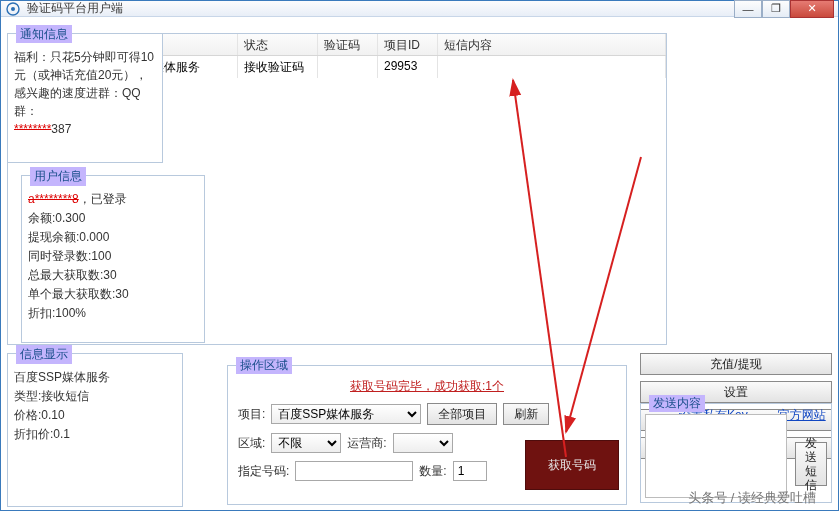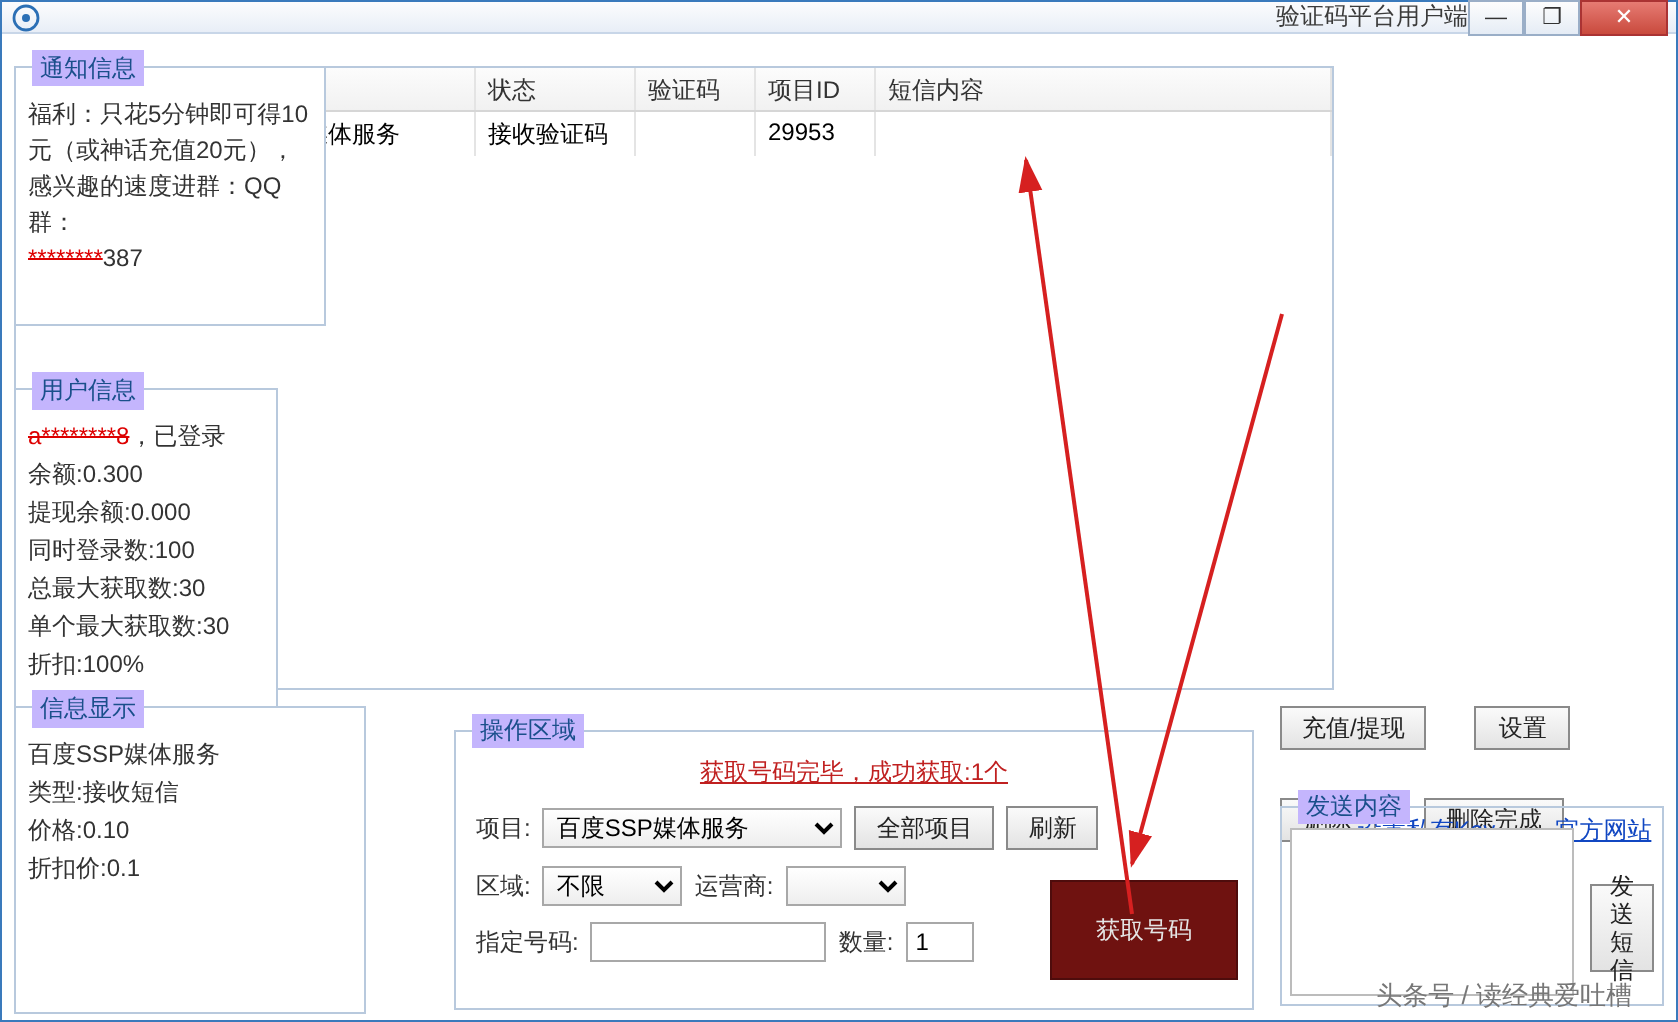--- a/index.html
+++ b/index.html
@@ -1,50 +1,50 @@
 <!DOCTYPE html>
 <html><head>
 <meta charset="utf-8">
 <style>
 * { margin:0; padding:0; box-sizing:border-box; font-family:"Microsoft YaHei","SimSun",sans-serif; font-size:12px; }
 body { background:#fff; }
 .window { width:839px; height:511px; border:1px solid #3a7abc; background:#fff; position:relative; }
-.titlebar { height:16px; background:linear-gradient(#fcfcfd,#e8eef7); border-bottom:1px solid #c8d6e8; display:flex; align-items:center; padding:0 4px;text-align:right; }
+.titlebar { height:16px; background:linear-gradient(#fcfcfd,#e8eef7); border-bottom:1px solid #c8d6e8; display:flex; align-items:center; padding:0 4px; }
 .titlebar .ticon { width:16px; height:16px; margin-right:6px; display:inline-flex; align-items:center; justify-content:center; color:#2b6fb5; }
 .titlebar .title { color:#3b3b3b; flex:1; }
 .winbtns { display:flex; gap:0; }
 .winbtn { width:28px; height:18px; border:1px solid #9aaec7; background:linear-gradient(#fdfdfd,#e5ecf5); display:flex; align-items:center; justify-content:center; font-size:11px; color:#333; }
 .winbtn.close { width:44px; background:linear-gradient(#e67b73,#c94a3d); border-color:#a33; color:#fff; }
 .client { position:absolute; top:26px; left:0; right:0; bottom:0; padding:6px; }
 .panel { border:1px solid #b8c9dd; position:absolute; background:#fff; }
 .panel-title { position:absolute; top:-9px; left:8px; background:#c4b5fd; padding:0 4px; color:#1a4f8b; }
 .notice { left:6px; top:6px; width:156px; height:130px; padding:14px 6px 6px 6px; line-height:18px; color:#333; }
 .notice .redstrike { color:#d00; text-decoration:line-through; }
-.userinfo { left:6px; top:148px; width:132px; height:168px; padding:14px 6px 6px 6px; line-height:19px; color:#333;margin-top:19px; }
+.userinfo { left:20px; top:148px; width:184px; height:168px; padding:14px 6px 6px 6px; line-height:19px; color:#333; }
 .userinfo .redstrike { color:#d00; text-decoration:line-through; }
 .infodisp { left:6px; top:326px; width:176px; height:154px; padding:14px 6px 6px 6px; line-height:19px; color:#333; }
 .table { left:170px; top:6px; width:660px; height:312px; border:1px solid #b8c9dd; background:#fff; }
 .thead { display:flex; height:22px; border-bottom:1px solid #d6d6d6; background:linear-gradient(#fcfcfc,#f1f1f1); }
 .th, .td { padding:3px 6px; border-right:1px solid #e4e4e4; overflow:hidden; white-space:nowrap; }
 .th { color:#333; }
 .c0{width:90px}.c1{width:140px}.c2{width:80px}.c3{width:60px}.c4{width:60px}.c5{flex:1}
 .tbody .trow { display:flex; height:22px; }
 .toparea { position:absolute; left:226px; top:326px; width:604px; height:154px; }
 .areapanel { border:1px solid #b8c9dd; position:absolute; left:0; top:12px; width:400px; height:140px; }
 .areapanel .panel-title { top:-9px; }
 .status { color:#c02020; text-align:center; margin-top:12px;text-decoration:underline; }
 .row { display:flex; align-items:center; margin:8px 6px 0 10px; gap:6px; }
 .lbl { color:#333; }
 select.fake { border:1px solid #a8a8a8; background:linear-gradient(#fff,#eee); height:20px; padding:0 2px; }
 .btn { height:22px; padding:0 10px; border:1px solid #8a8a8a; background:linear-gradient(#fafafa,#e3e3e3); display:inline-flex; align-items:center; justify-content:center; color:#222; }
 .btn.wide { min-width:70px; }
 .bigred { position:absolute; left:297px; top:74px; width:94px; height:50px; background:#6f1210; color:#e5e5e5; display:flex; align-items:center; justify-content:center; border:1px solid #4e0c0c; }
 .num { width:34px; height:20px; border:1px solid #a8a8a8; padding:0 4px; }
 .txt { width:118px; height:20px; border:1px solid #a8a8a8; padding:0 4px; }
-.rightbtns { position:absolute; left:413px; top:0; width:192px; display:flex; gap:24px; flex-wrap:wrap; }
+.rightbtns { position:absolute; left:413px; top:0; width:192px; display:flex; gap:6px; flex-wrap:wrap;flex-direction:column; }
 .rightbtns .btn { min-width:48px; }
 .linkrow { position:absolute; left:452px; top:30px; display:flex; gap:30px;margin-top:24px; }
 .linkrow a { color:#1147c2; text-decoration:underline; cursor:pointer; }
 .sendpanel { position:absolute; left:413px; top:50px; width:192px; height:100px; border:1px solid #b8c9dd; }
 .sendpanel .panel-title { top:-9px; }
 .sendpanel textarea { position:absolute; left:4px; top:10px; width:142px; height:84px; border:1px solid #bcbcbc; resize:none; }
 .sendpanel .btn { position:absolute; right:4px; top:38px; width:32px; height:44px; white-space:normal; line-height:14px; text-align:center; }
 .watermark { position:absolute; right:22px; bottom:3px; color:#777; font-size:13px; z-index:50; }
 svg.arrows { position:absolute; left:0; top:0; width:839px; height:485px; pointer-events:none; z-index:40; }
 </style>

